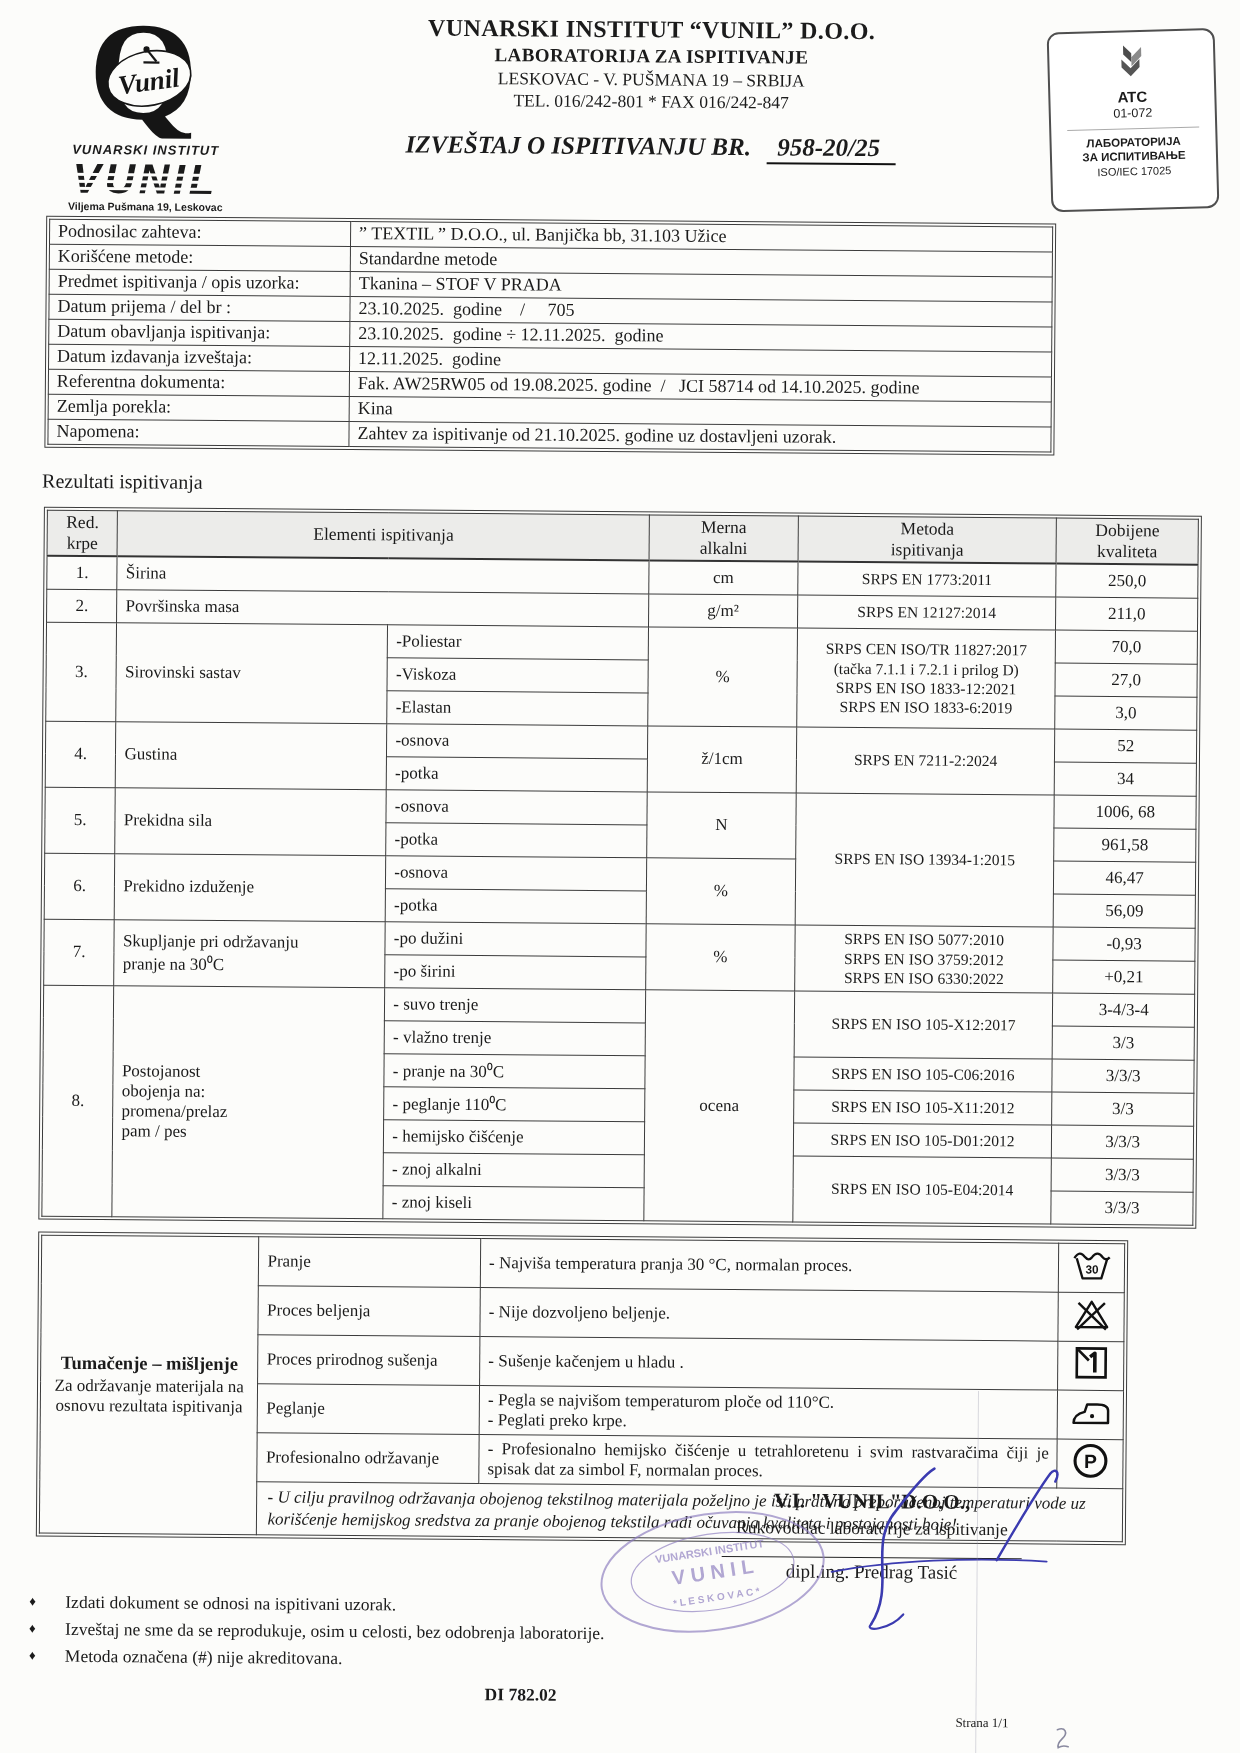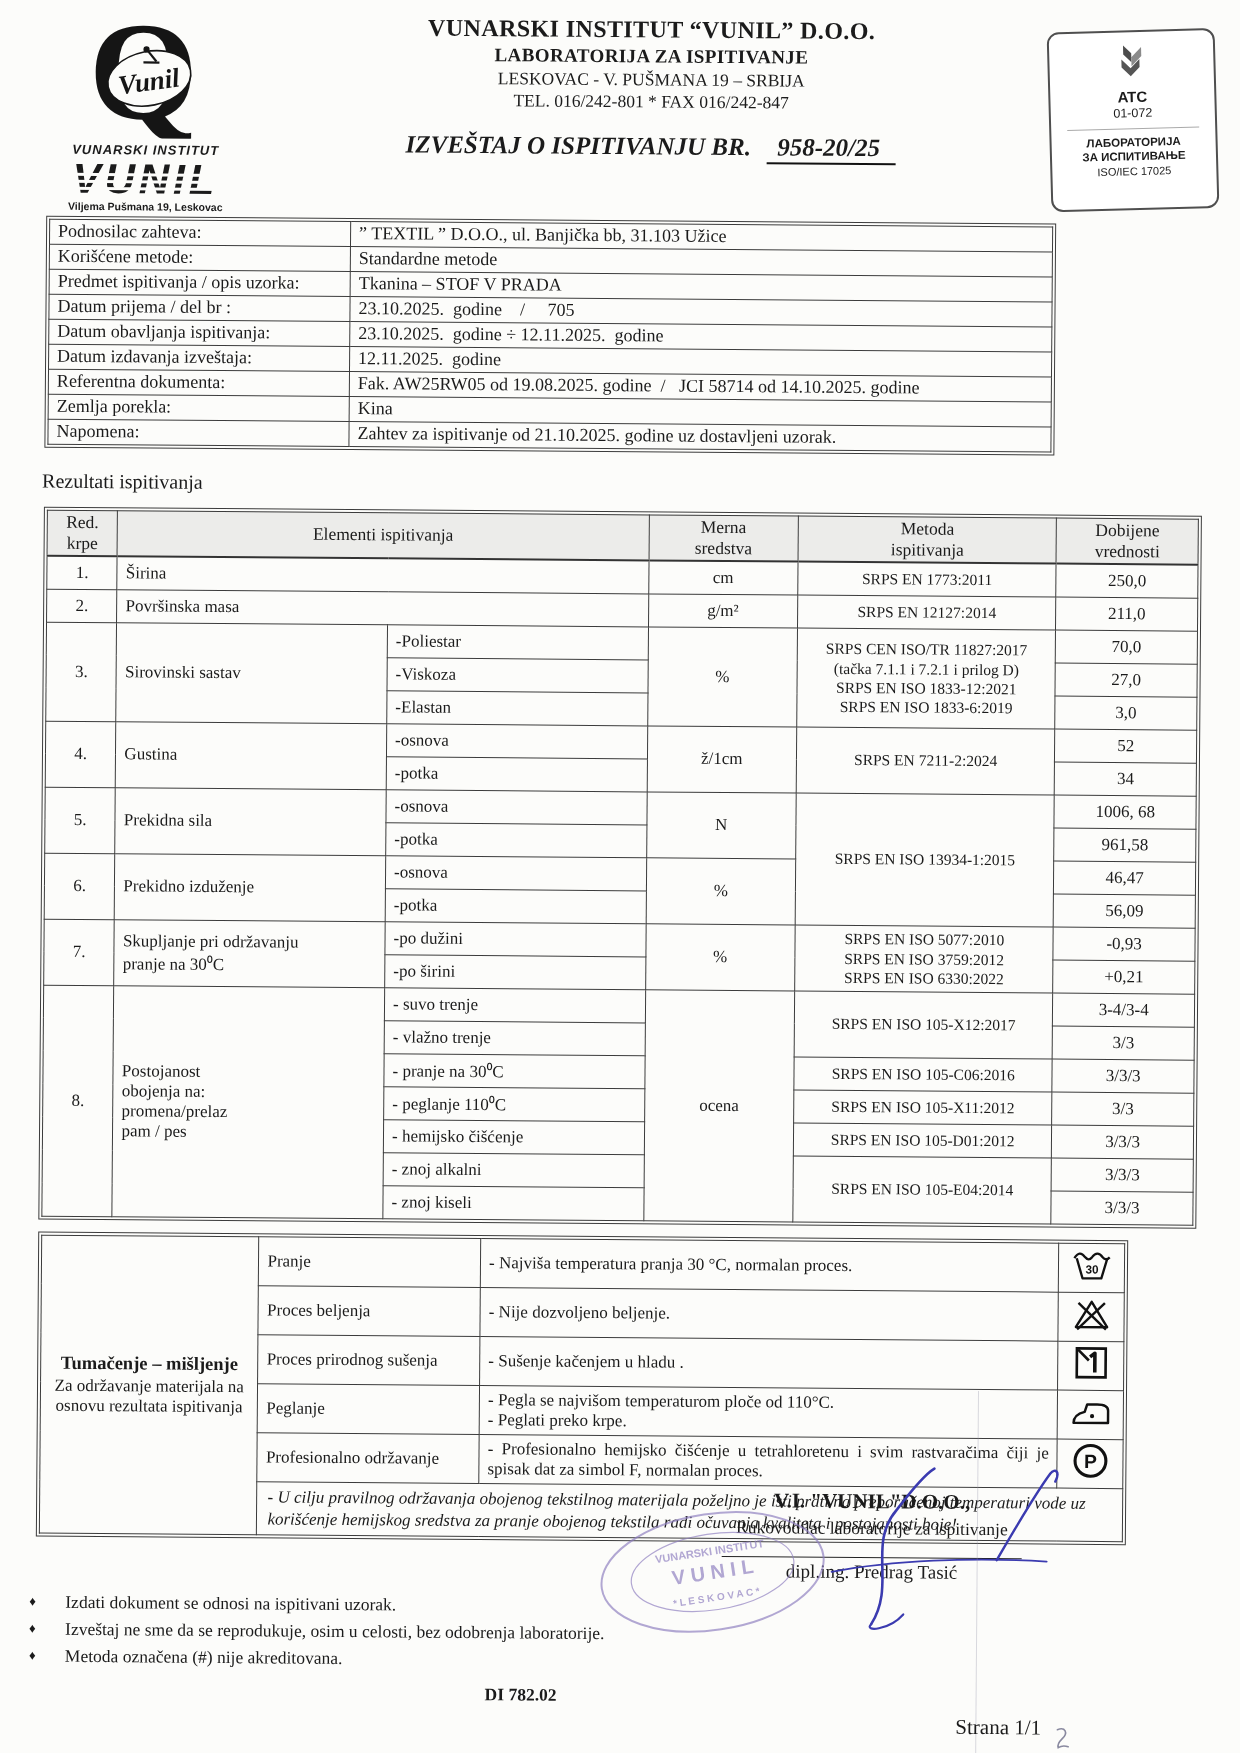--- a/index.html
+++ b/index.html
@@ -73,21 +73,21 @@
   .sigLine{width:300px;border-bottom:1.6px solid #222;margin:18px auto 3px;}
   .sigName{font-size:19px;}
   .stamp{position:absolute;top:1496px;left:596px;opacity:.8;}
   .sigInk{position:absolute;top:1462px;left:820px;}
   .scanline{position:absolute;left:985px;top:1388px;width:1px;height:365px;background:rgba(150,150,170,.35);}
 
   .bullets{position:absolute;top:1596px;left:38px;width:720px;}
   .bullet-row{display:flex;font-size:17.5px;margin-bottom:6px;}
   .bMark{width:14px;font-size:13px;margin:2px 22px 0 0;}
   .docid{position:absolute;top:1685px;left:0;width:1060px;text-align:center;font-size:17.5px;font-weight:bold;}
-  .pageno{position:absolute;top:1712px;left:965px;font-size:21px;}
+  .pageno{position:absolute;top:1712px;left:965px;font-size:13px;}
   .cornerMark{position:absolute;top:1722px;left:1062px;}
 </style>
 </head>
 <body>
 
 <div class="page">
 <div class="content">
 
   <div class="hdr">
 
@@ -186,24 +186,24 @@
   <div class="secTitle">Rezultati ispitivanja</div>
 
   <div class="dbl resWrap">
     <table>
       <thead>
         <tr>
           <th class="cnum pre" style="border-bottom:2.5px solid #333">Red.
 krpe</th>
           <th colspan="2" style="border-bottom:2.5px solid #333">Elementi ispitivanja</th>
           <th class="cunit pre" style="border-bottom:2.5px solid #333">Merna
-sredstva</th>
+alkalni</th>
           <th class="pre" style="border-bottom:2.5px solid #333">Metoda
 ispitivanja</th>
-          <th style="border-bottom:2.5px solid #333">Dobijene vrednosti</th>
+          <th style="border-bottom:2.5px solid #333">Dobijene kvaliteta</th>
         </tr>
       </thead>
       <tbody>
         <tr>
           <td class="cnum">1.</td>
           <td class="cel" colspan="2">Širina</td>
           <td class="cunit">cm</td>
           <td class="cmet">SRPS EN 1773:2011</td>
           <td class="cval">250,0</td>
         </tr>

